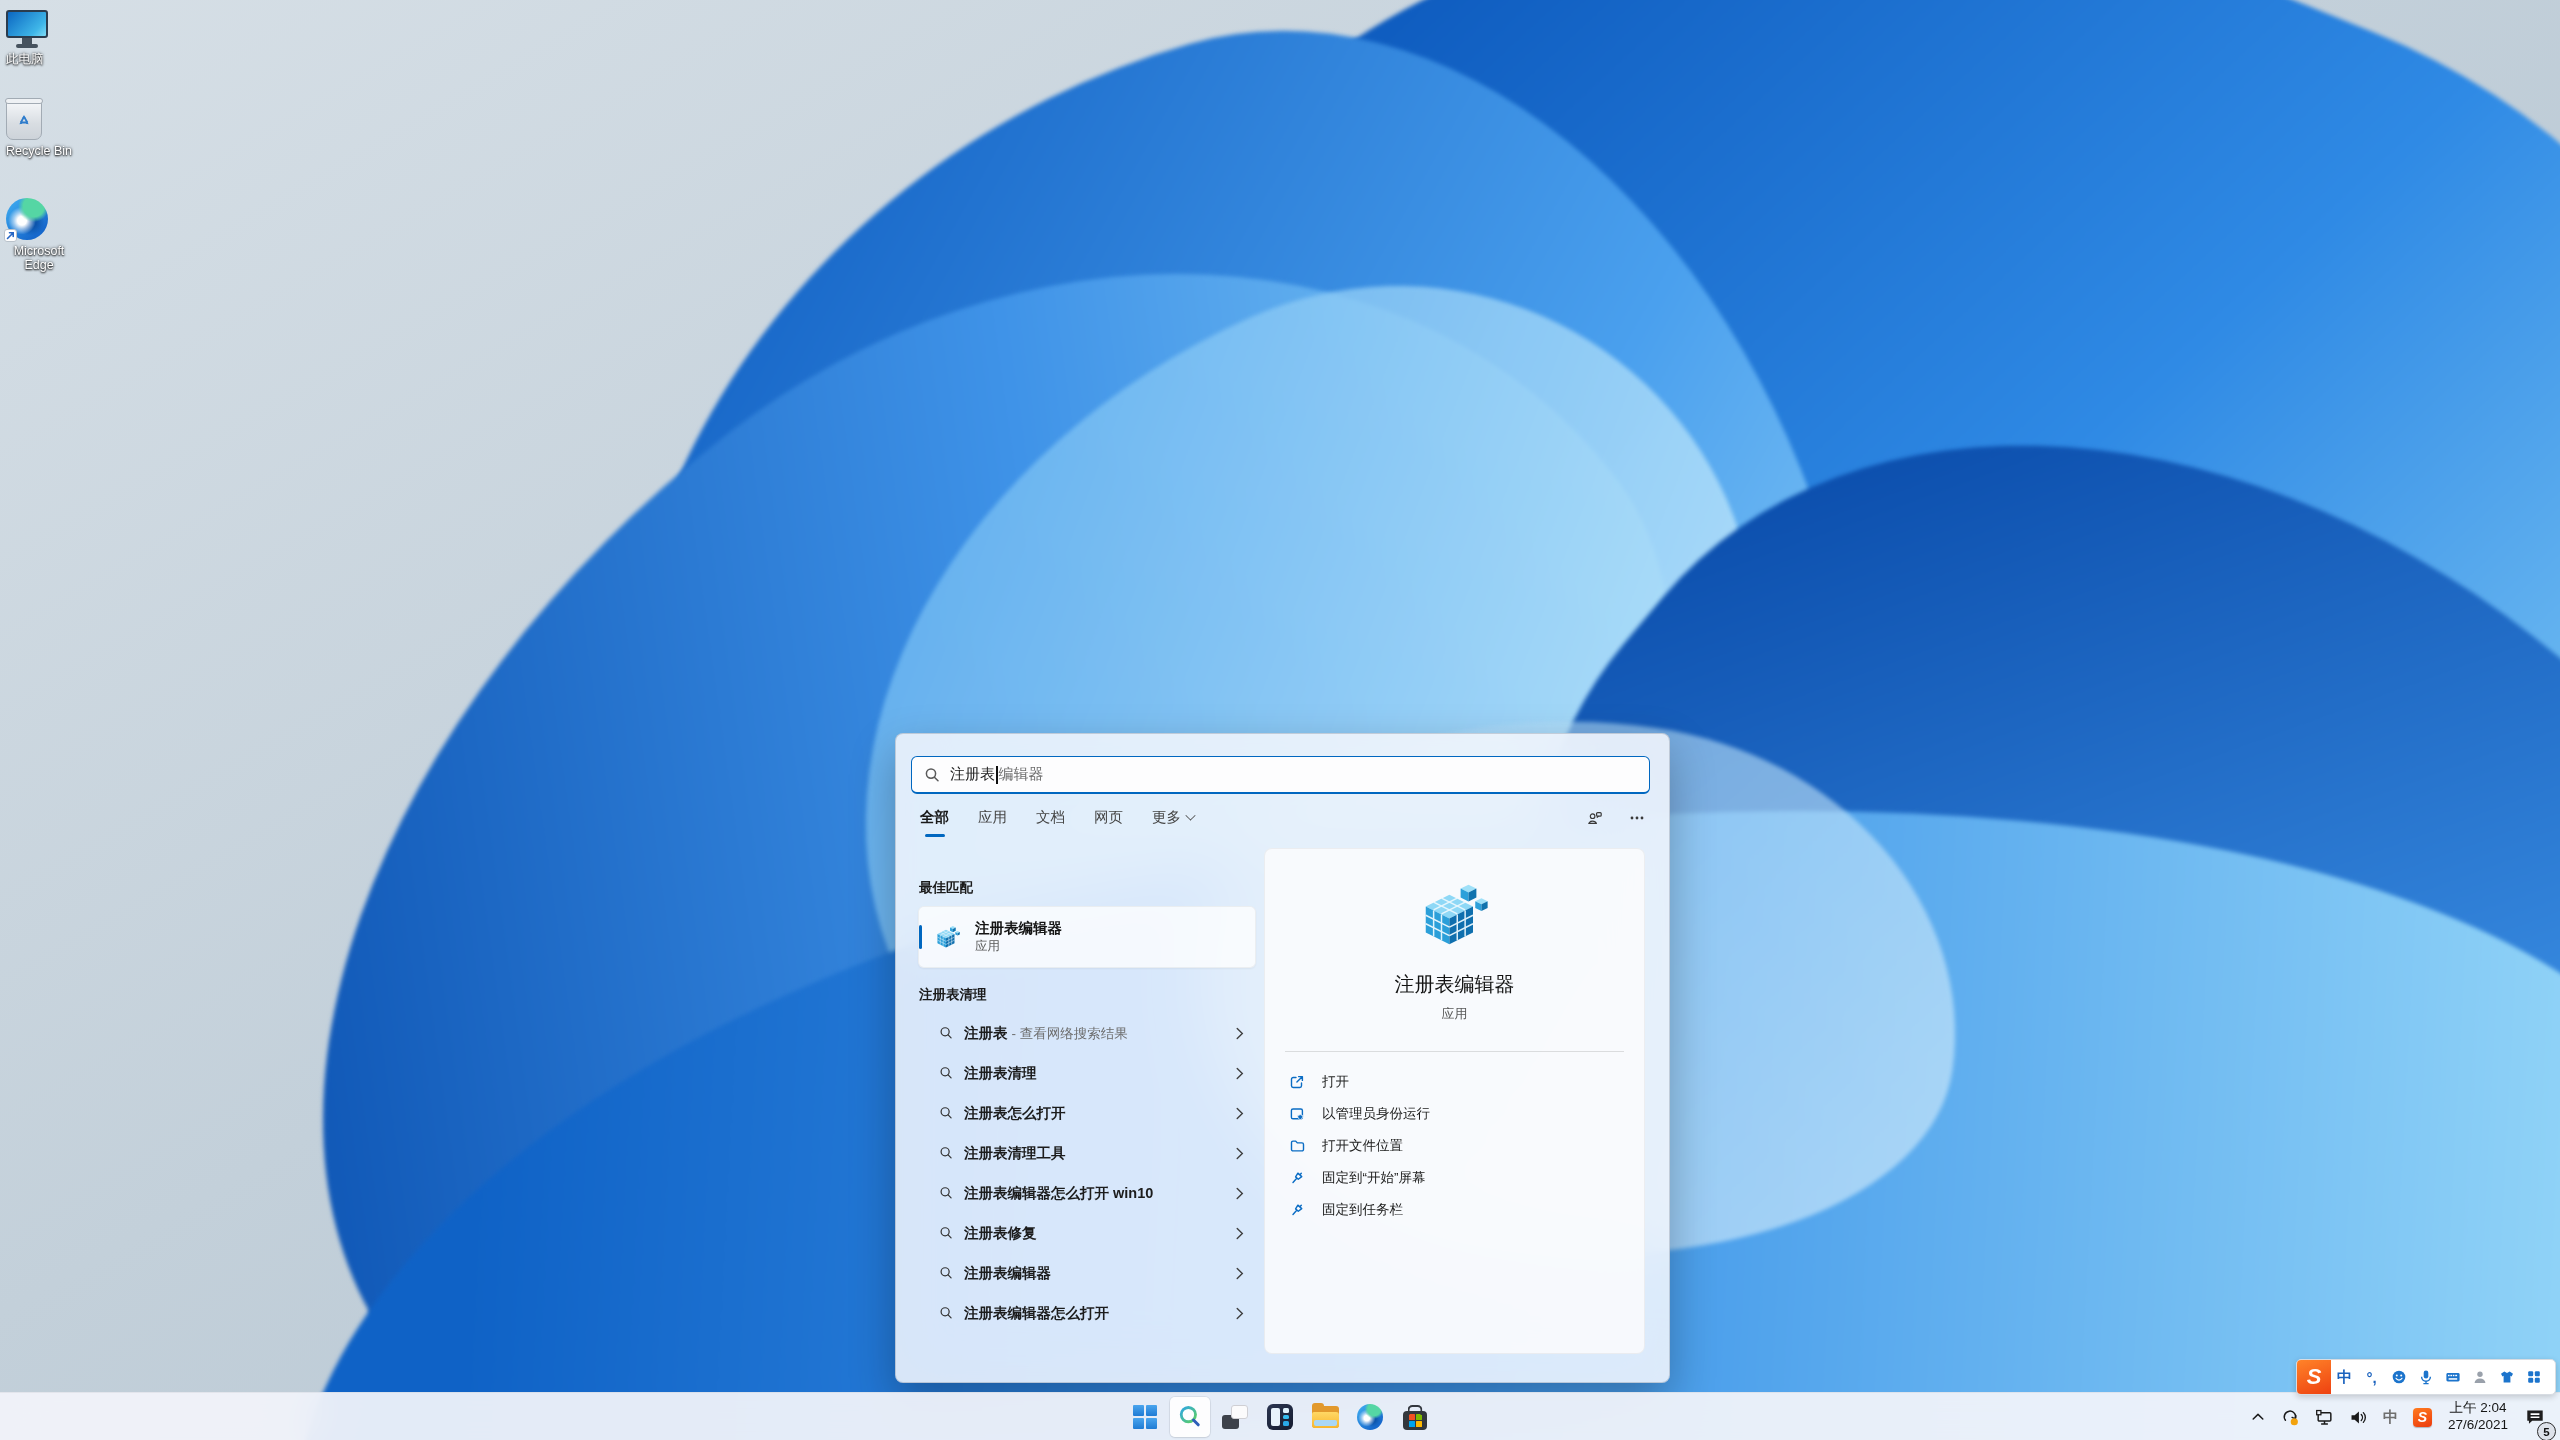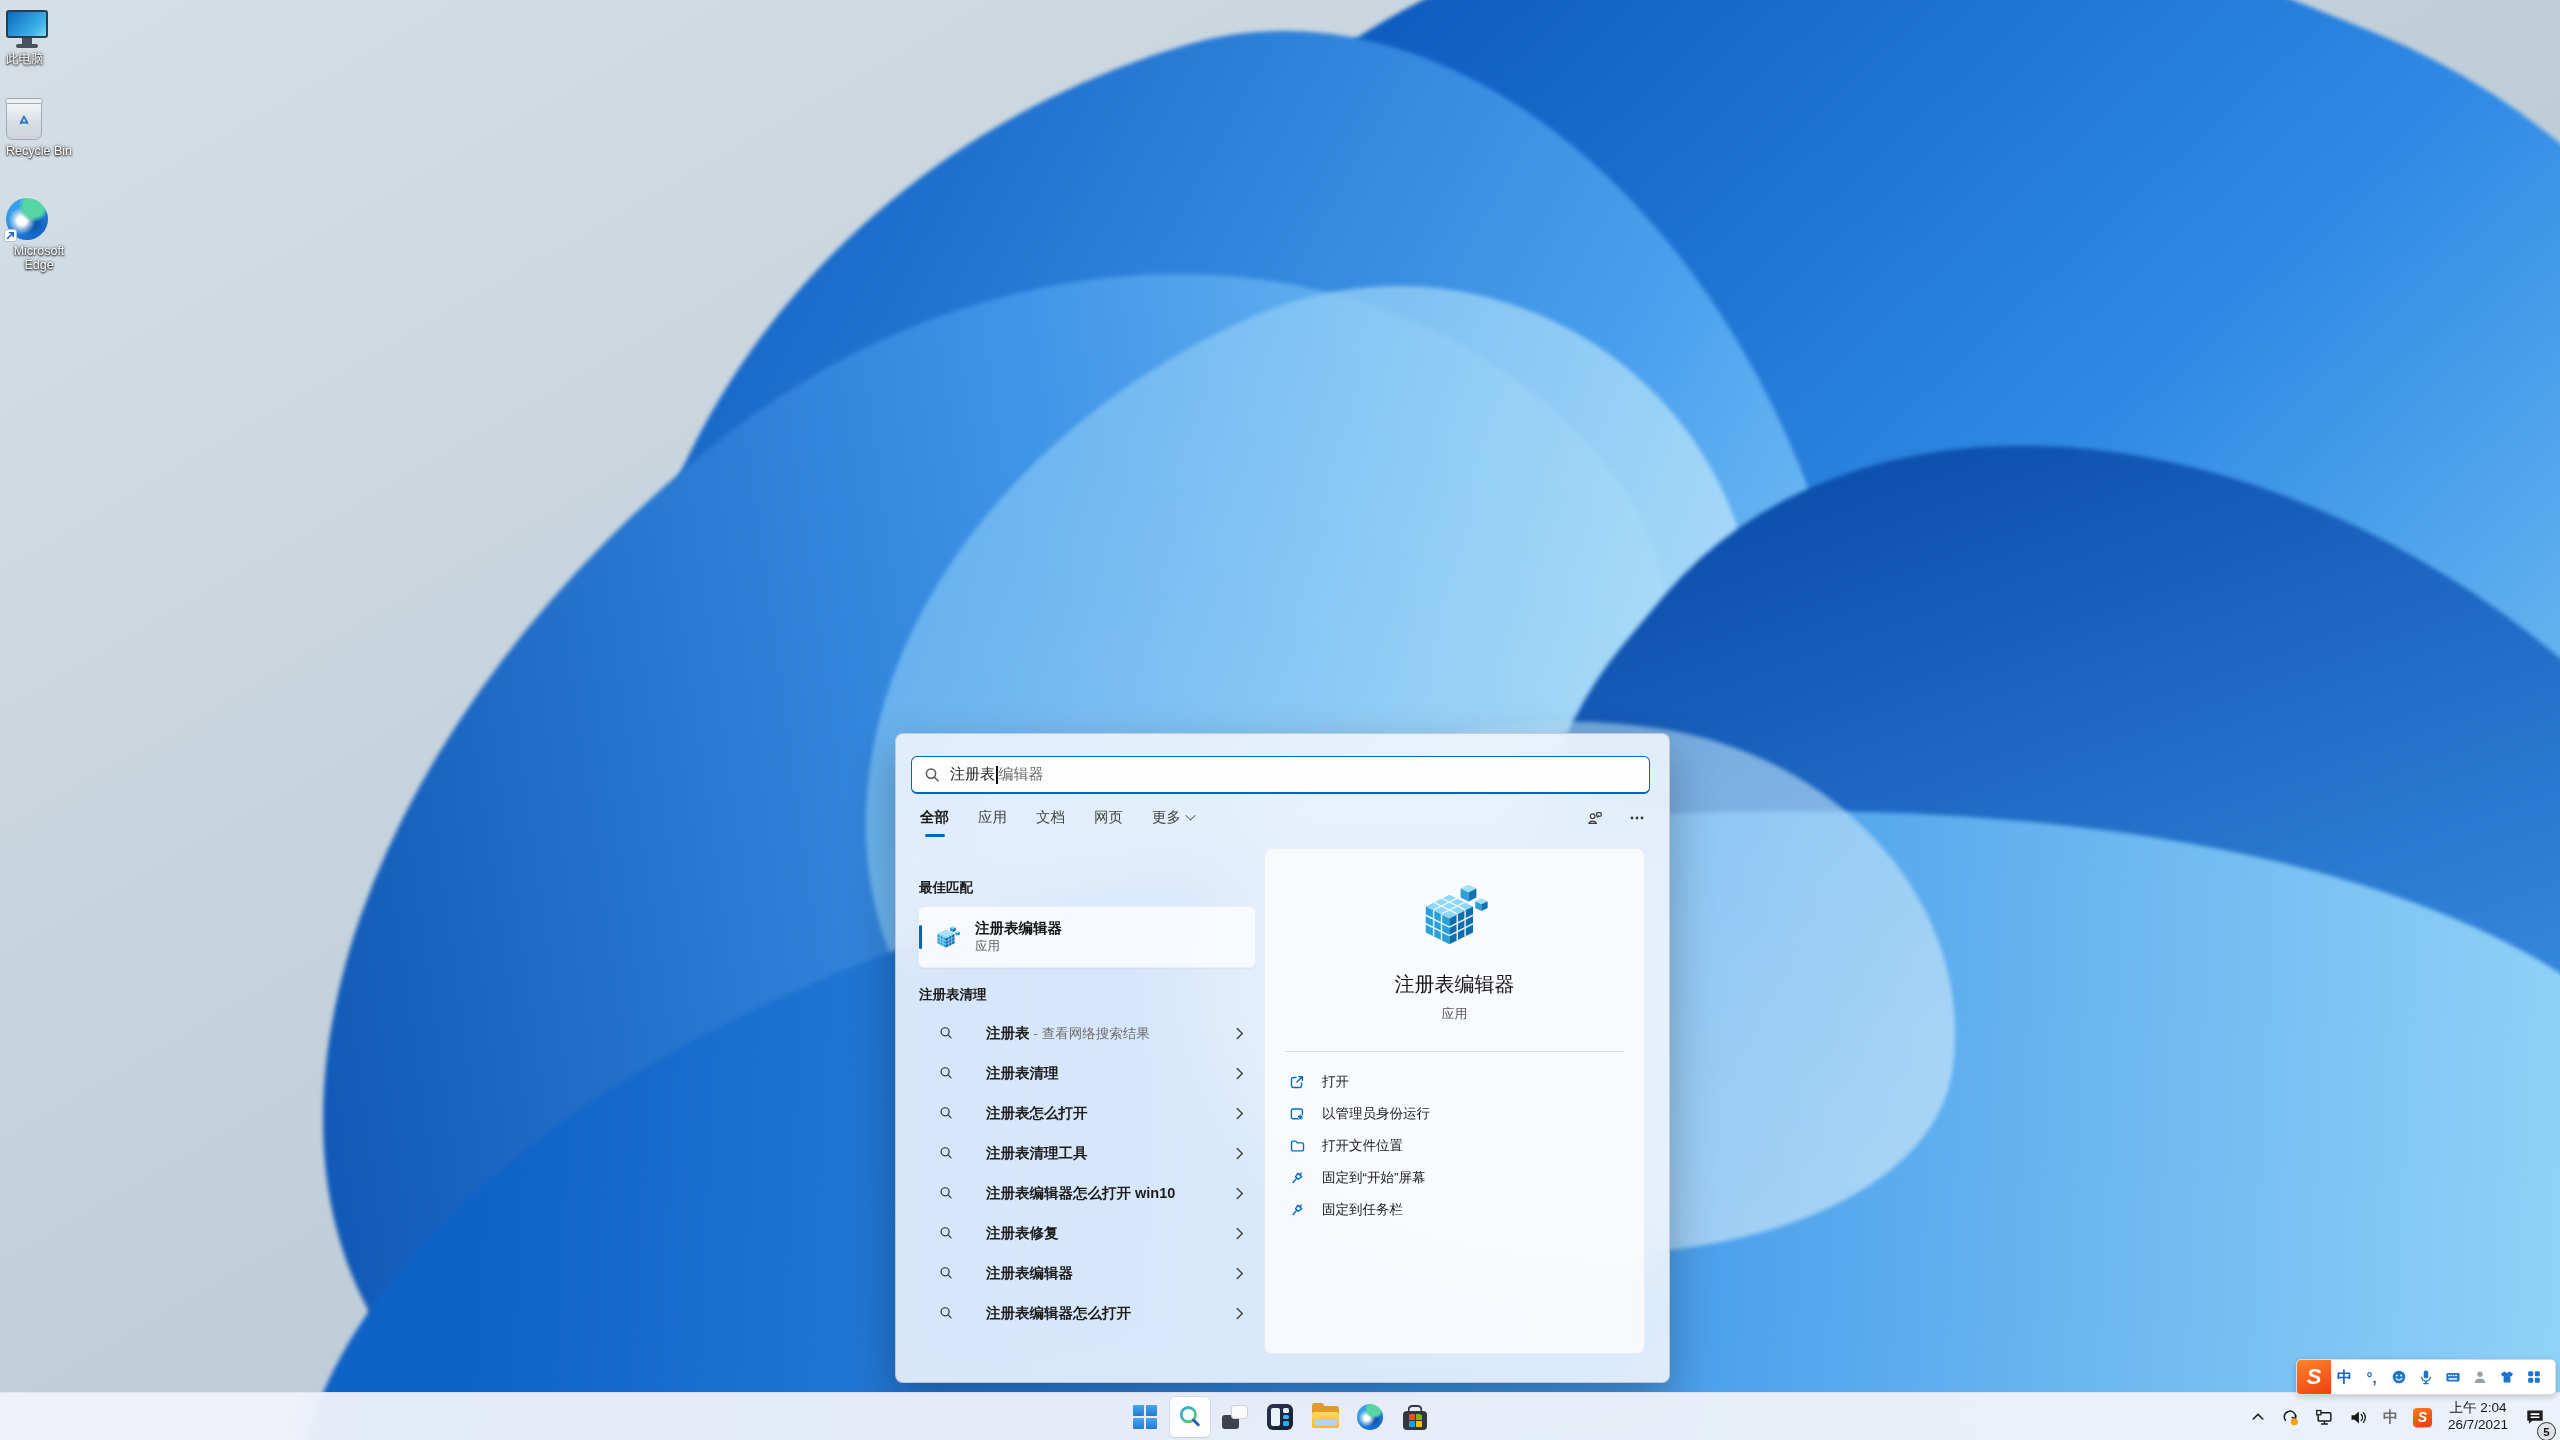--- a/index.html
+++ b/index.html
@@ -83,21 +83,21 @@
   .left-col{width:338px;flex:none;}
   .section-header{font-size:13.5px;font-weight:bold;color:#1b1b1b;margin:10px 0 9px 1px;}
   .best-card{position:relative;height:62px;background:rgba(255,255,255,.75);
     border:1px solid rgba(0,0,0,.05);border-radius:6px;display:flex;align-items:center;
     padding-left:16px;gap:14px;cursor:default;box-shadow:0 1px 2px rgba(0,0,0,.05);}
   .best-card .accent{position:absolute;left:0;top:50%;transform:translateY(-50%);
     width:3px;height:24px;background:#0067c0;border-radius:2px;}
   .best-title{font-size:14.5px;font-weight:bold;color:#141414;line-height:1.35;}
   .best-sub{font-size:12.5px;color:#5a5a5a;}
   .web-header{margin-top:18px;}
-  .sugg-row{height:40px;display:flex;align-items:center;padding:0 10px 0 21px;gap:33px;cursor:default;}
+  .sugg-row{height:40px;display:flex;align-items:center;padding:0 10px 0 21px;gap:11px;cursor:default;}
   .sugg-text{flex:1;font-size:14.5px;font-weight:bold;color:#1c1c1c;white-space:nowrap;overflow:hidden;}
   .sugg-suffix{font-weight:normal;color:#6d6d6d;font-size:13.5px;}
   .right-card{flex:1;margin-left:8px;height:506px;background:rgba(252,252,254,.82);
     border:1px solid rgba(0,0,0,.05);border-radius:8px;padding-top:30px;
     display:flex;flex-direction:column;align-items:center;}
   .rc-title{margin-top:20px;font-size:20px;color:#141414;}
   .rc-sub{margin-top:7px;font-size:13px;color:#5a5a5a;}
   .rc-divider{width:calc(100% - 40px);height:1px;background:rgba(0,0,0,.12);margin-top:28px;}
   .rc-actions{width:100%;margin-top:14px;padding:0 0 0 24px;align-self:flex-start;}
   .rc-action{height:32px;display:flex;align-items:center;gap:17px;cursor:default;}
@@ -569,21 +569,21 @@
         <path d="M2.4 6.8 v4.4 h3 L9.4 14.6 V3.4 L5.4 6.8 Z" fill="#1a1a1a"></path>
         <path d="M11.6 6.2 a4 4 0 0 1 0 5.6 M13.6 4.4 a6.6 6.6 0 0 1 0 9.2" fill="none" stroke="#1a1a1a" stroke-width="1.3" stroke-linecap="round"></path>
       </svg>
     </div>
     <div class="tray-btn ime-mode">中</div>
     <div class="tray-btn">
       <div class="sogou-chip">S</div>
     </div>
     <div class="tray-btn clock">
       <span>上午 2:04</span>
-      <span>26/7/2021</span>
+      <span>27/6/2021</span>
     </div>
     <div class="tray-btn notif">
       <svg width="22" height="22" viewBox="0 0 20 20">
         <path d="M3 4 h14 v9.5 h-9.5 l-3 2.6 v-2.6 h-1.5 Z" fill="#1e1e1e"></path>
         <path d="M6 7.4 h8 M6 10.2 h8" stroke="#fff" stroke-width="1.5"></path>
       </svg>
       <div class="notif-badge">5</div>
     </div>
   </div>
 </div>

